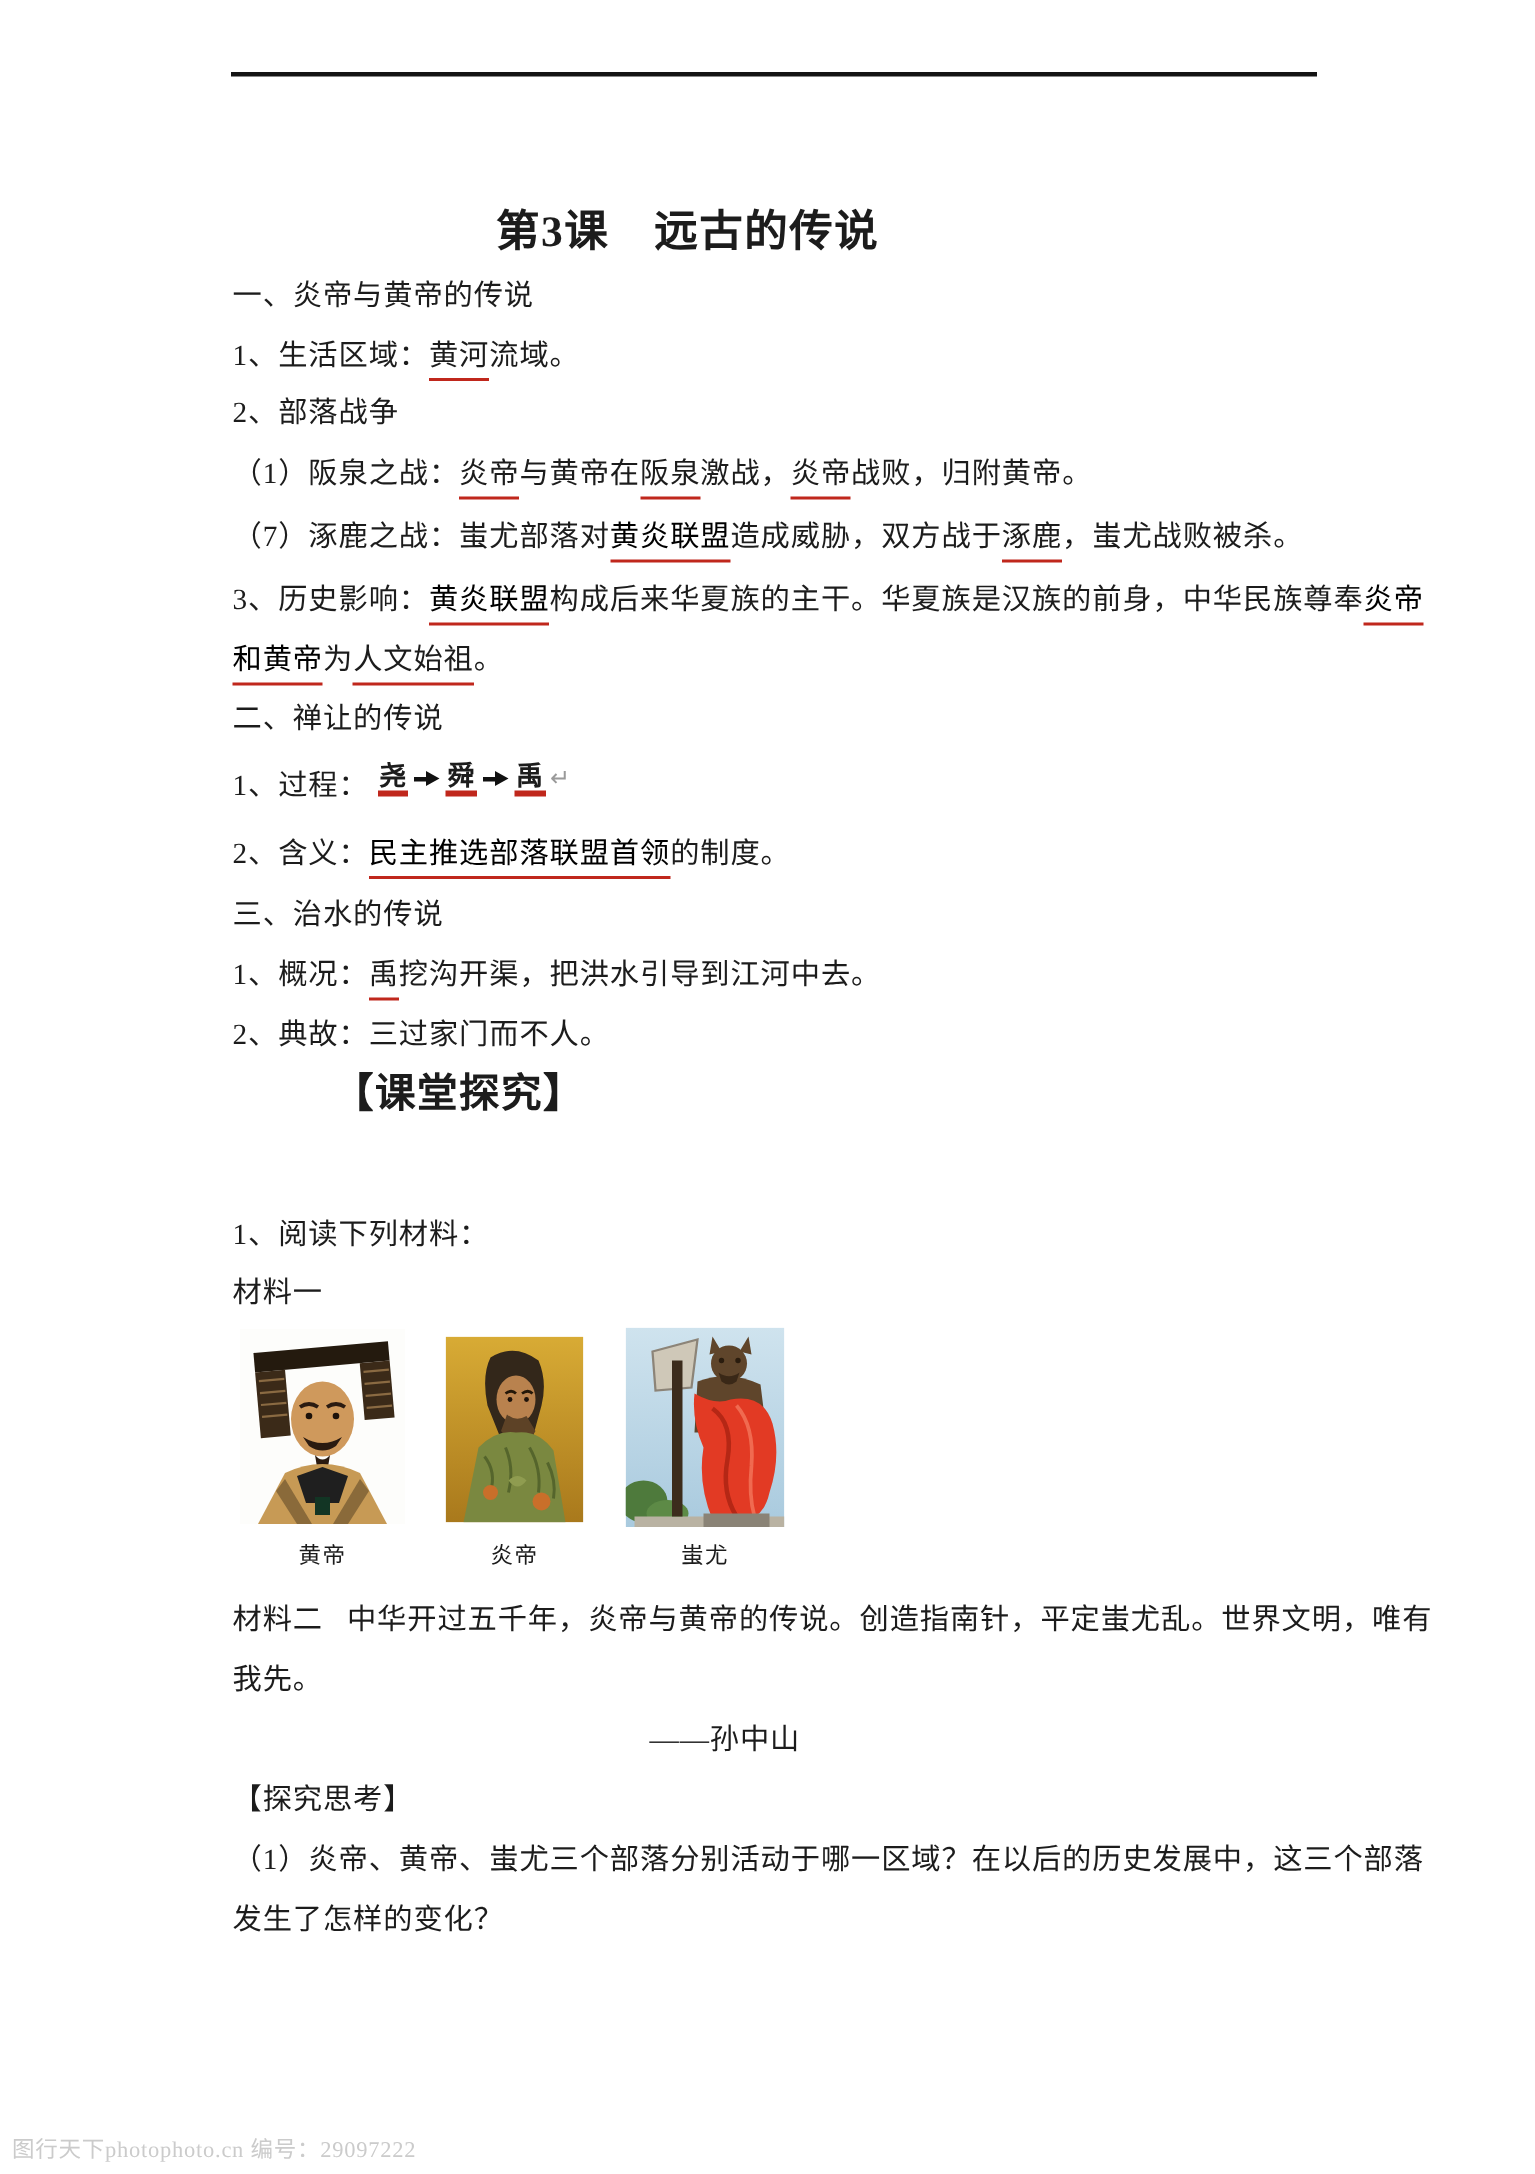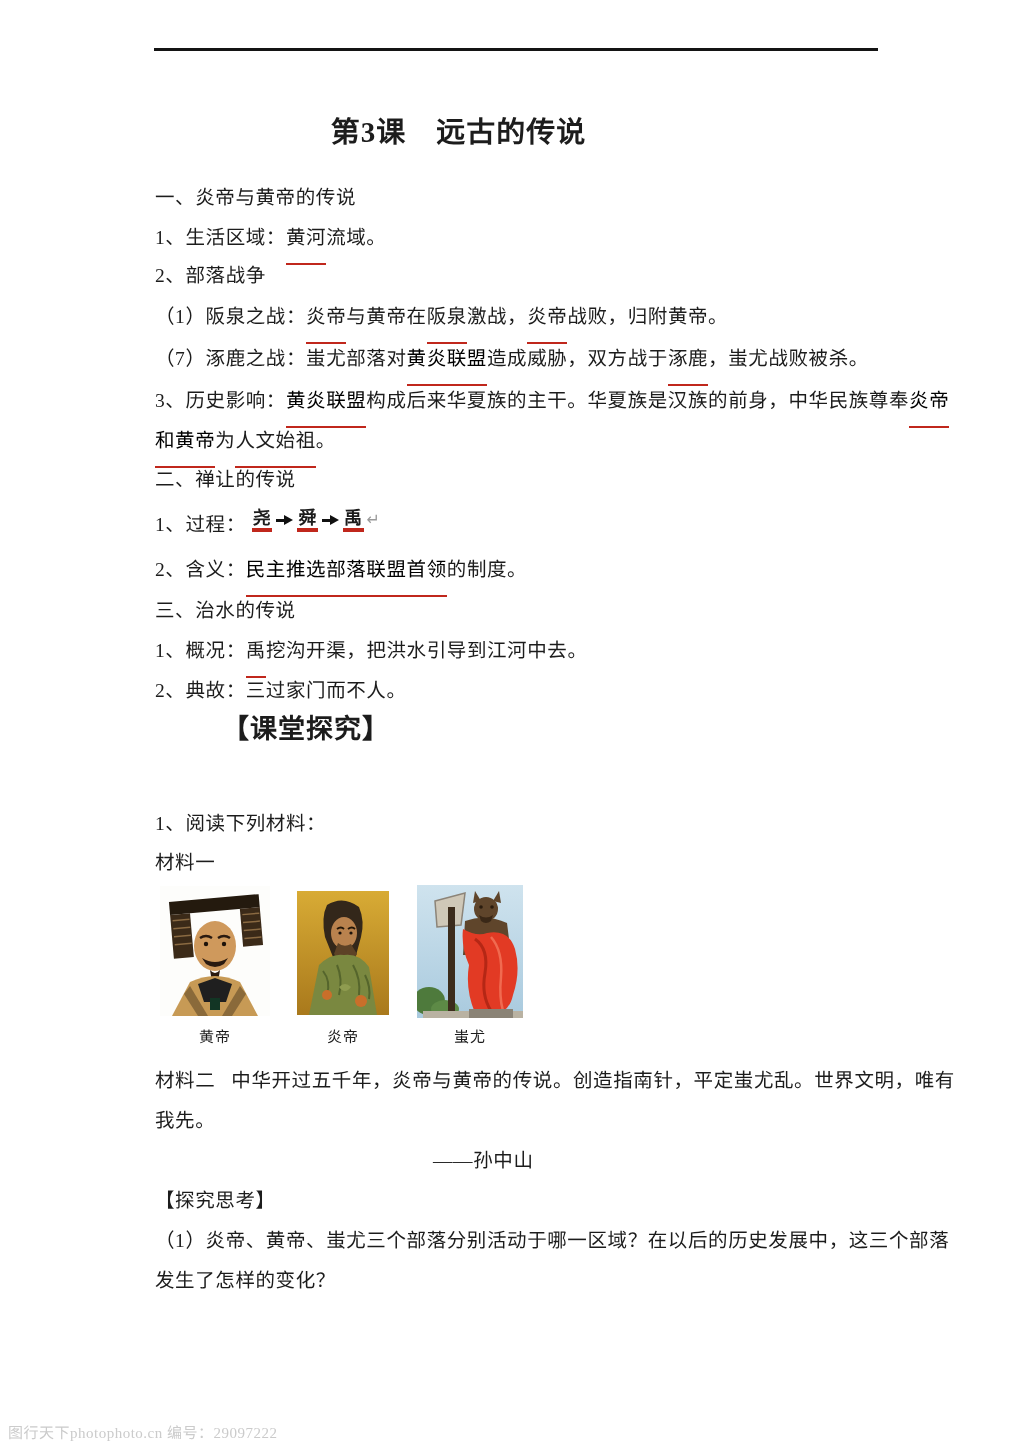--- a/index.html
+++ b/index.html
@@ -1,22 +1,22 @@
 <!DOCTYPE html>
 <html lang="zh-CN"><head>
 <meta charset="utf-8">
 <style>
   html,body{margin:0;padding:0;background:#ffffff;}
   .page{position:relative;width:1023px;height:1449px;background:#ffffff;overflow:hidden;
         font-family:"Liberation Serif","DejaVu Serif",serif;color:#1c1c1c;}
   .rule{position:absolute;left:154px;top:48px;width:724px;height:3px;background:#141414;}
-  .doc-title{position:absolute;left:0;top:108px;width:917px;text-align:center;
+  .doc-title{position:absolute;left:0;top:130px;width:917px;text-align:center;
              font-size:29px;font-weight:bold;letter-spacing:1px;white-space:pre;}
   .line{position:absolute;left:155px;font-size:19.5px;line-height:26px;white-space:nowrap;letter-spacing:.6px;}
-  .ru{border-bottom:2px solid #c0271c;padding-bottom:15px;}
+  .ru{border-bottom:2px solid #c0271c;padding-bottom:4px;}
   .rt{color:#000000;}
   .big-head{font-size:27px;font-weight:bold;letter-spacing:1px;}
   .sub-head{font-size:21px;font-weight:bold;}
   
   .proc{display:inline-flex;align-items:center;position:relative;top:-7px;margin-left:6px;}
   .proc-char{font-weight:bold;font-size:18px;line-height:20px;border-bottom:4px solid #c0271c;padding:0 1px;}
   .arr{display:inline-block;width:17px;height:12px;position:relative;margin:0 4px;}
   .arr::before{content:'';position:absolute;left:0;top:5px;width:9px;height:3px;background:#111;}
   .arr::after{content:'';position:absolute;right:0;top:1px;width:0;height:0;
               border-left:9px solid #111;border-top:5px solid transparent;border-bottom:5px solid transparent;}

